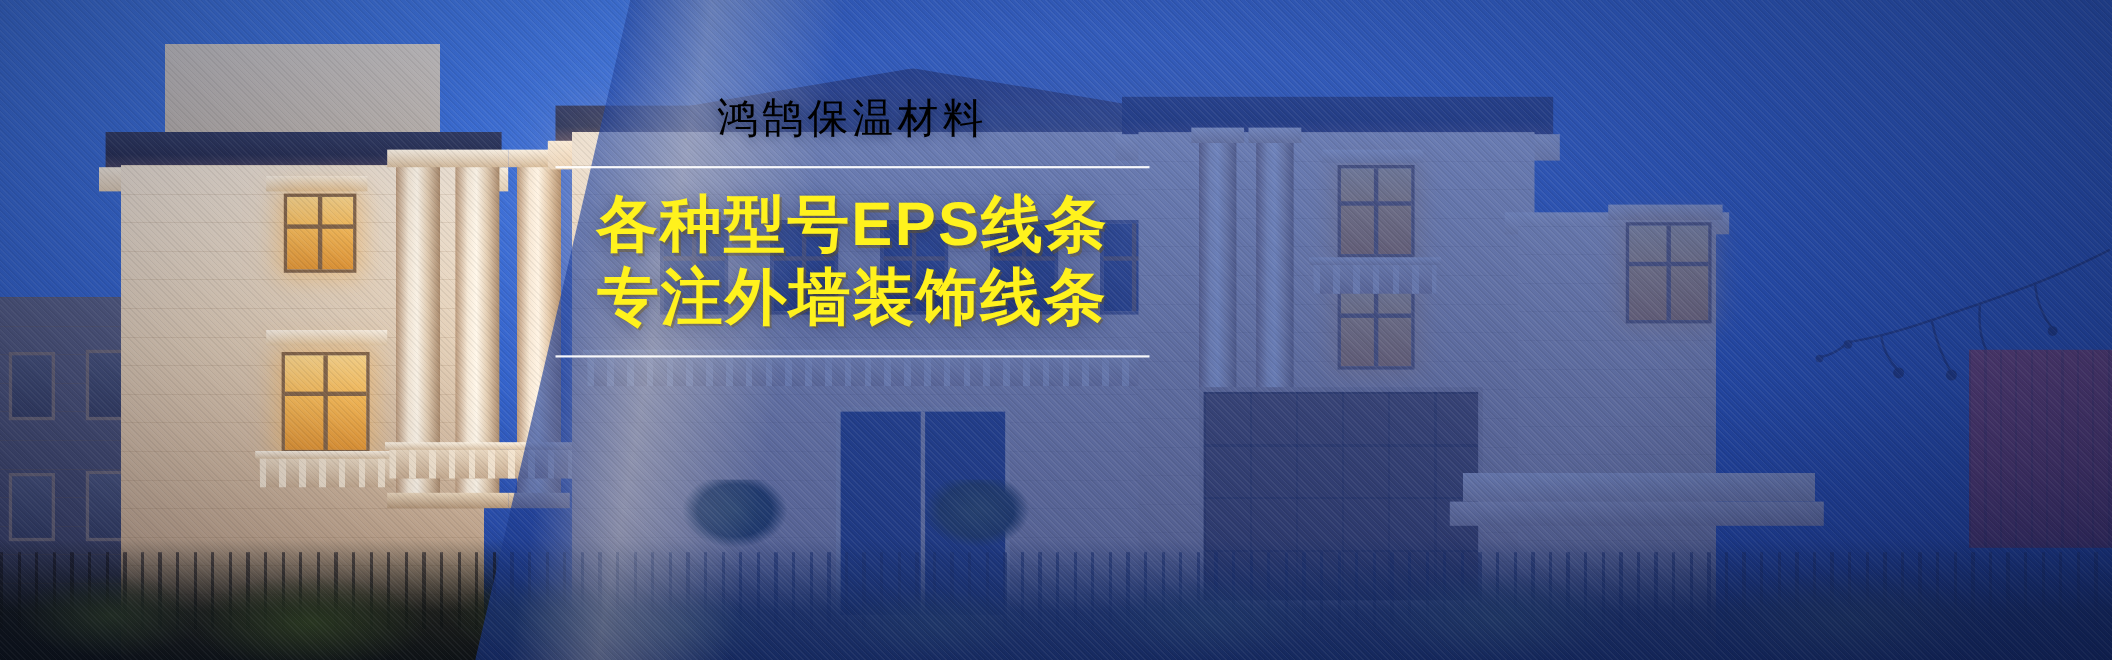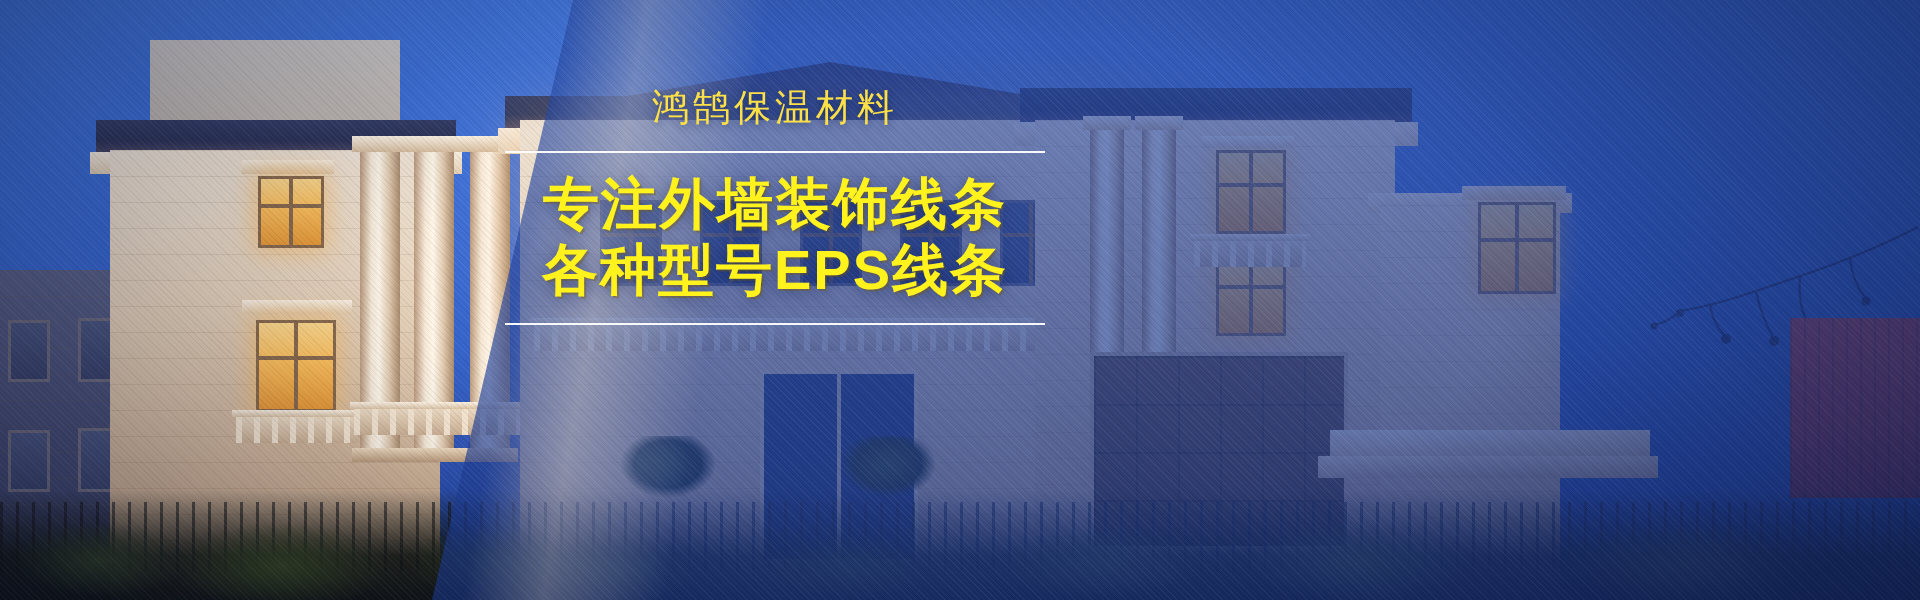--- a/index.html
+++ b/index.html
@@ -259,21 +259,21 @@
     position: absolute;
     left: 505px;
     top: 88px;
     width: 540px;
     text-align: center;
     z-index: 40;
   }
   .sub-brand {
     font-size: 37px;
     line-height: 1.1;
-    color: #fde047;
+    color: #000000;
     letter-spacing: 4px;
     font-weight: 400;
     text-shadow: 0 2px 10px rgba(10,25,70,.65);
     white-space: nowrap;
   }
   .rule {
     width: 100%;
     height: 2px;
     background: #ffffff;
     margin: 22px 0 18px 0;
@@ -440,18 +440,18 @@
   <div class="bld shrubs"></div>
 
   <div class="overlay-panel"></div>
   <div class="light-wedge"></div>
   <div class="hatch"></div>
   <div class="vignette"></div>
 
   <div class="copy">
     <div class="sub-brand">鸿鹄保温材料</div>
     <div class="rule"></div>
+    <div class="headline">各种型号EPS线条</div>
     <div class="headline">专注外墙装饰线条</div>
-    <div class="headline">各种型号EPS线条</div>
     <div class="rule2"></div>
   </div>
 
 </div>
 
 </body></html>

